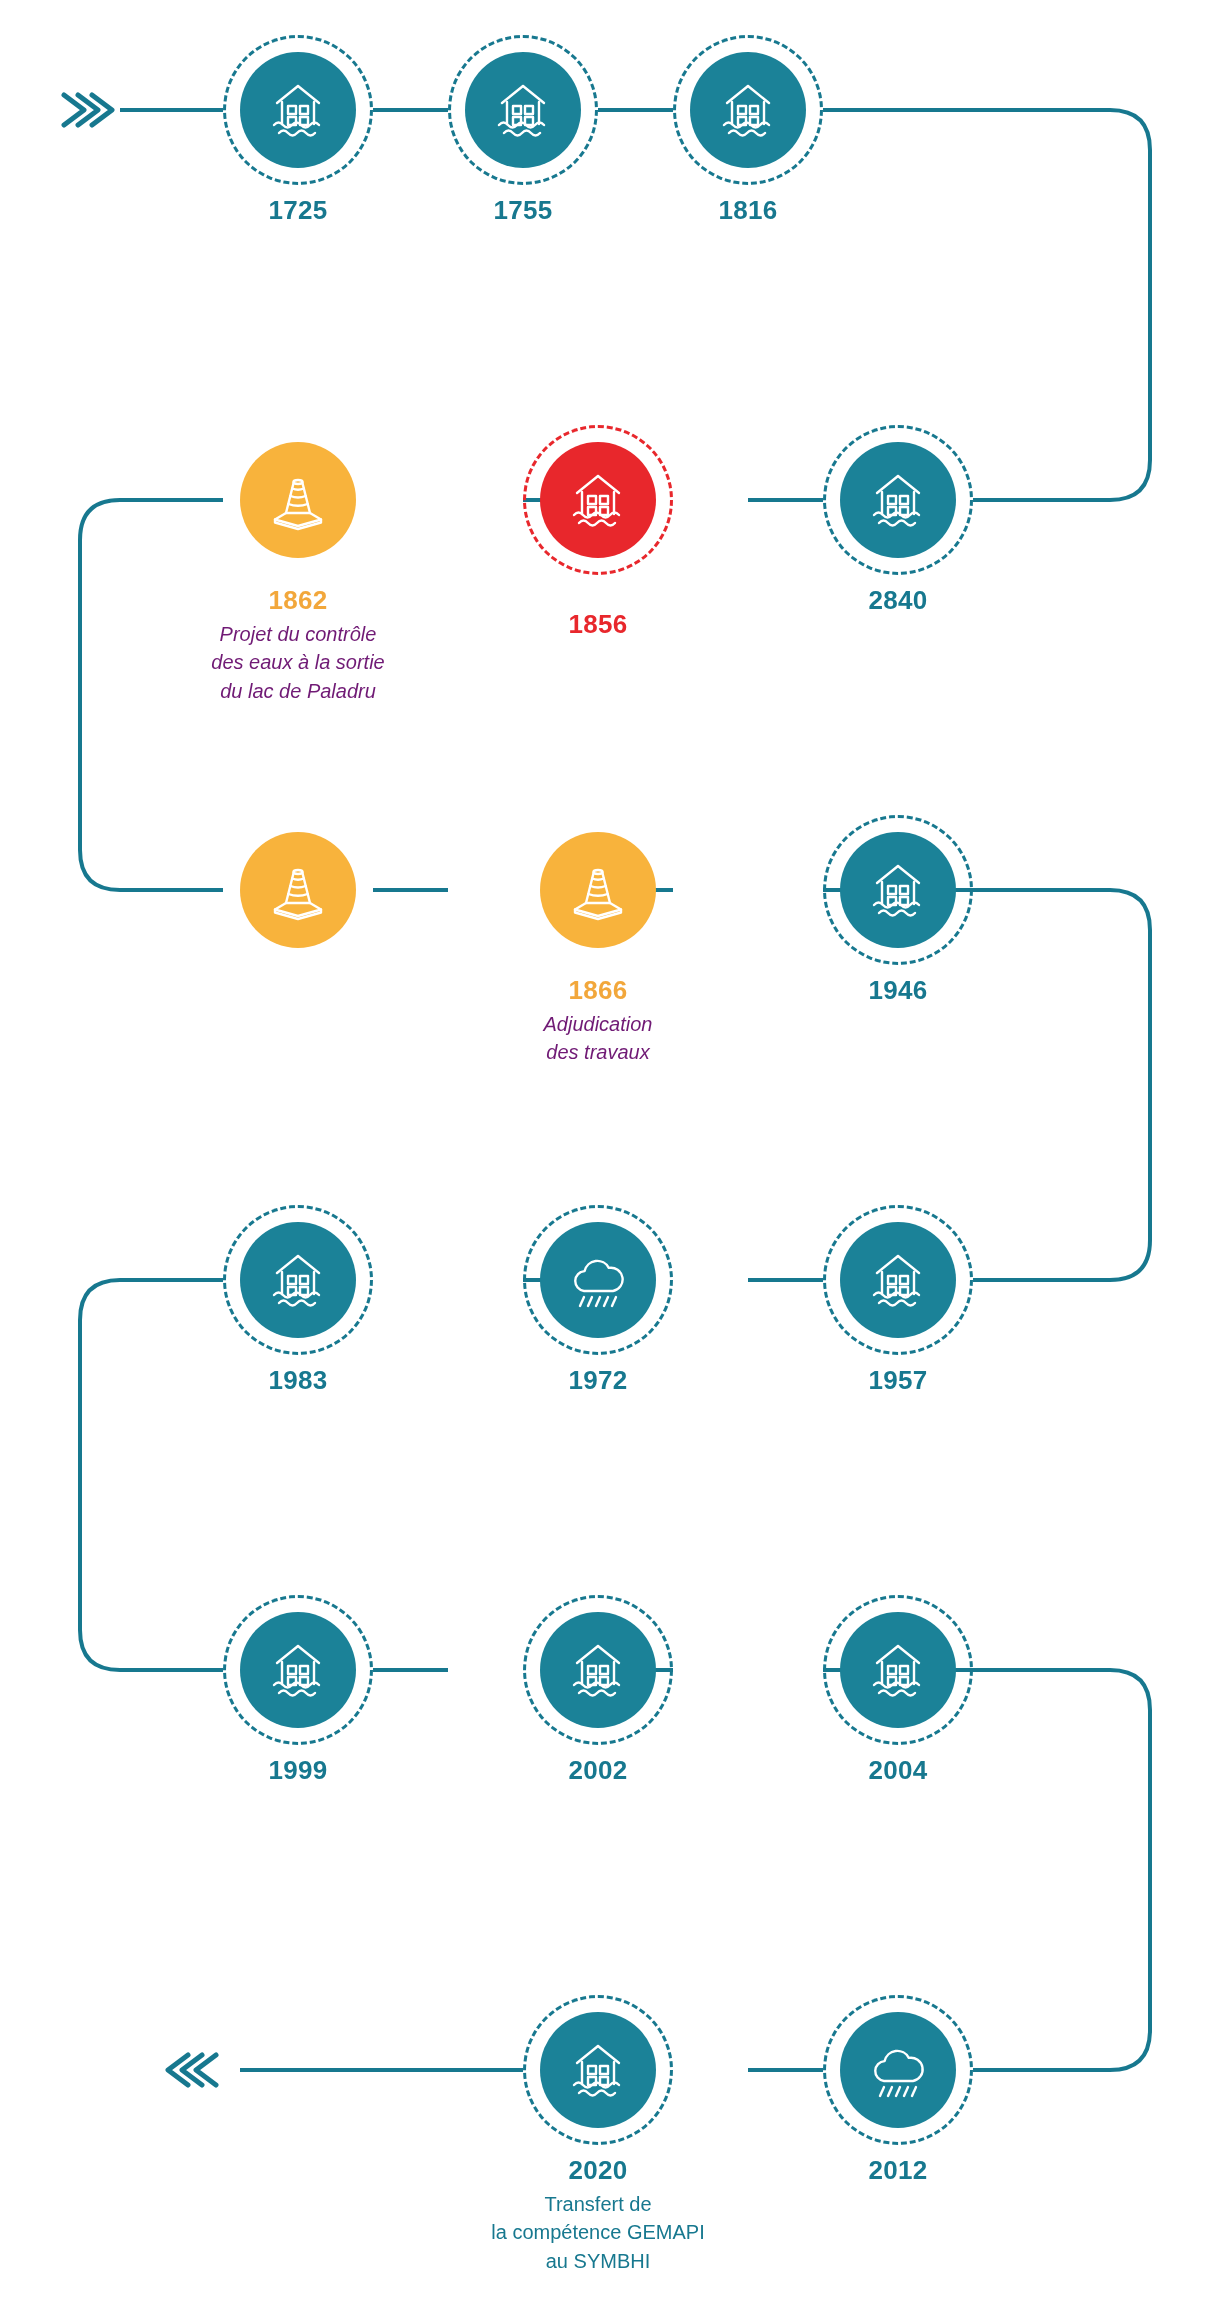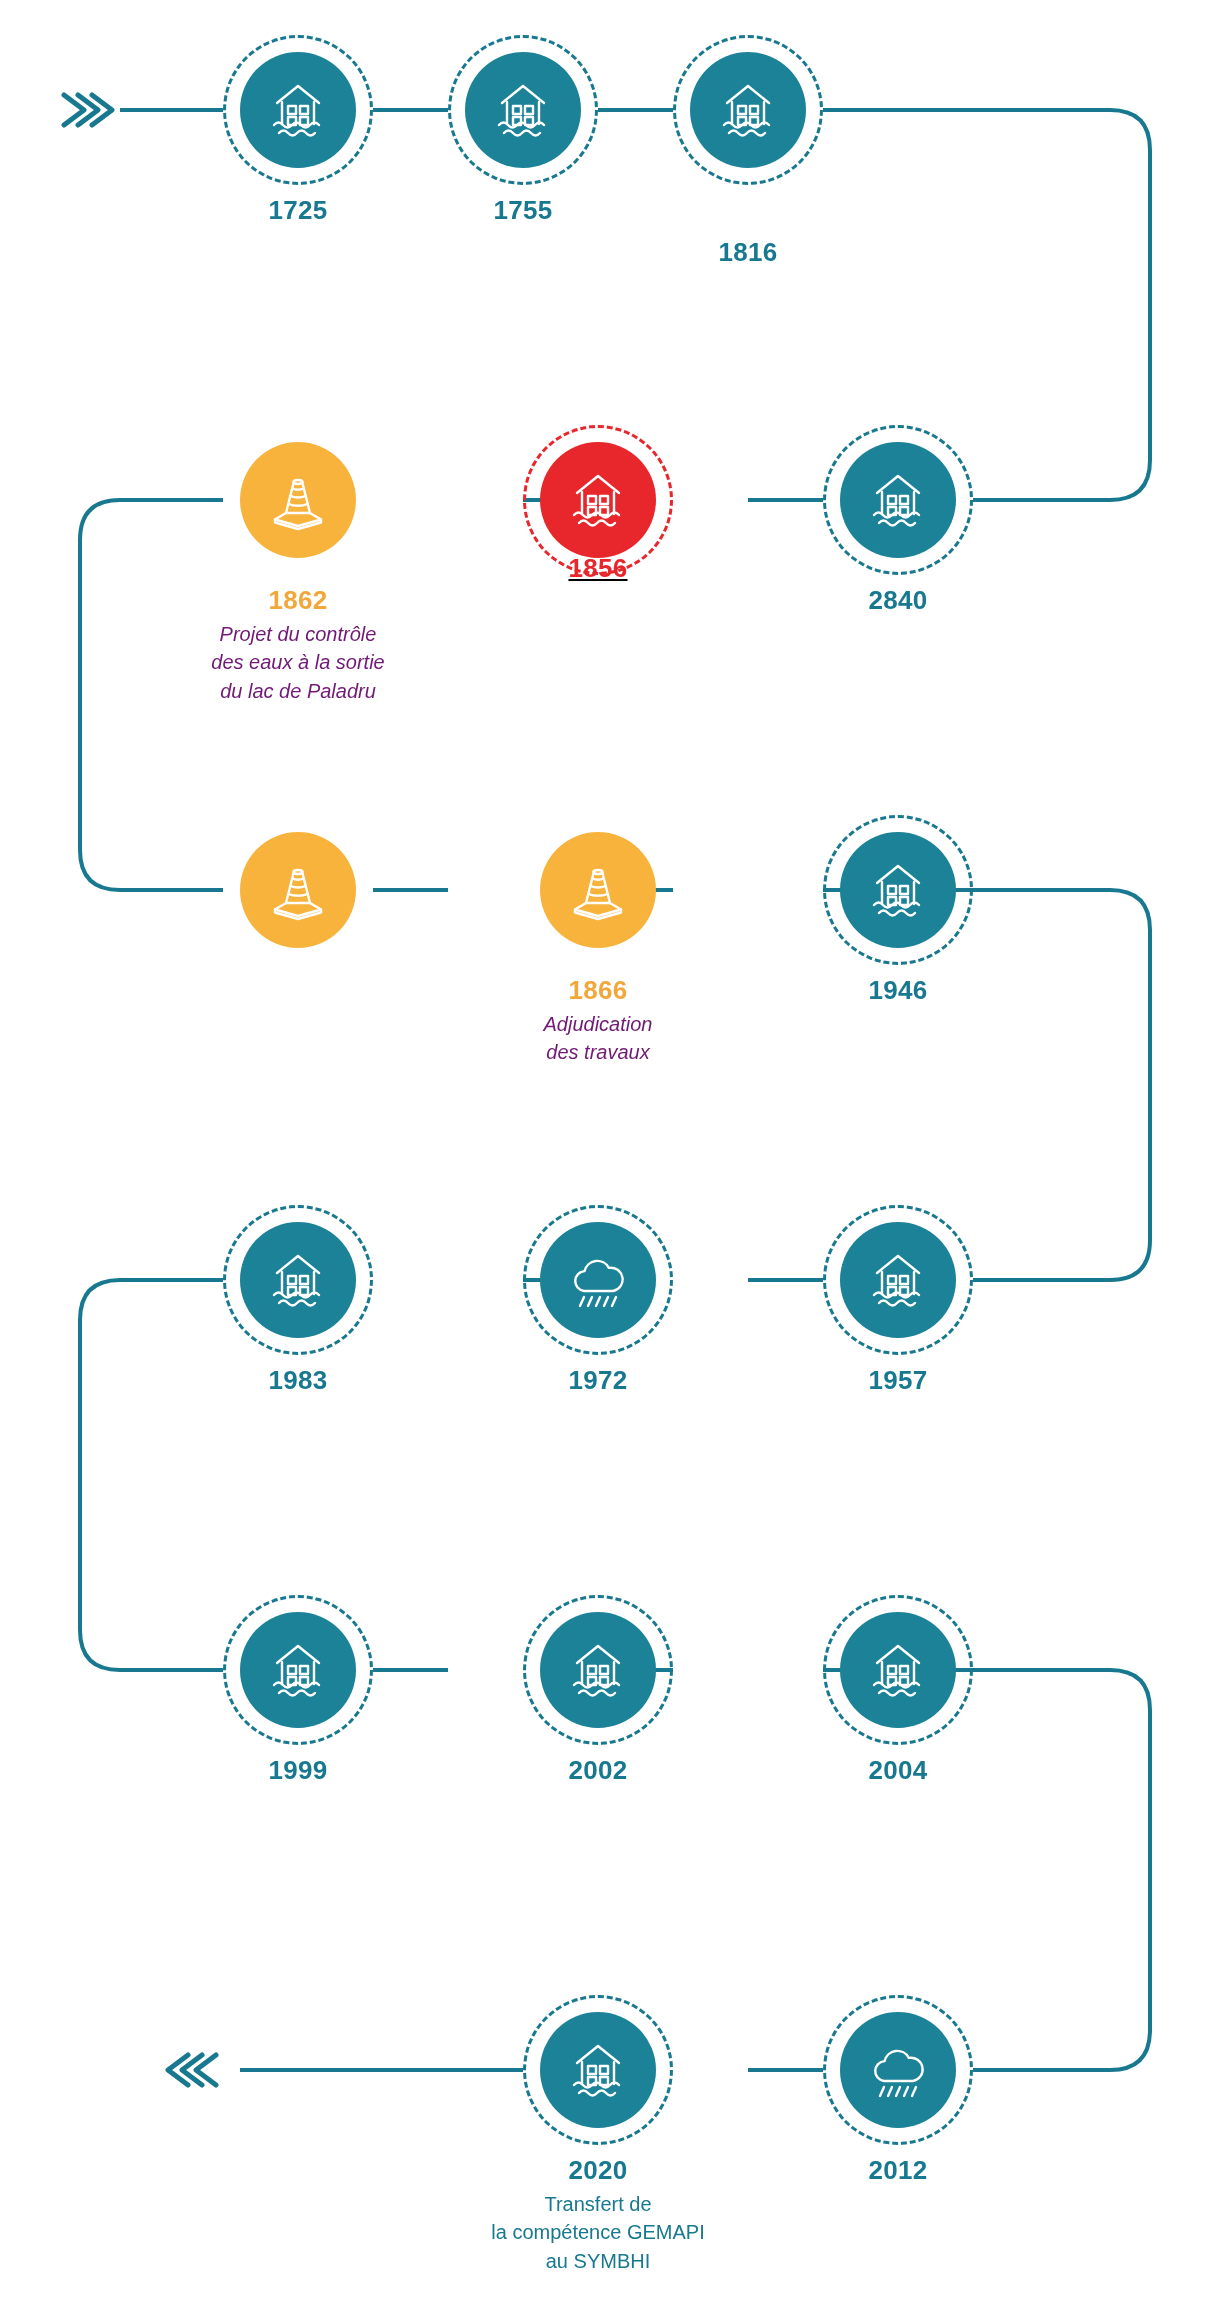--- a/index.html
+++ b/index.html
@@ -130,21 +130,21 @@
           <path d="M49 25 V47"></path>
         <rect x="23" y="29" width="8" height="8"></rect>
           <rect x="35" y="29" width="8" height="8"></rect>
         <rect x="23" y="40" width="8" height="8"></rect>
           <rect x="35" y="40" width="8" height="8"></rect>
         <path d="M9 48 q4.5 -5 9 0 t9 0 t9 0 t9 0 t9 0"></path>
         <path d="M14 56 q4.5 -5 9 0 t9 0 t9 0 t9 0"></path>
       </svg>
     </div>
   </div>
-  <div class="caption" style="left:748px;top:196px;margin-top:42px;">
+  <div class="caption" style="left:748px;top:196px;">
     <div class="year">1816</div>
 
   </div>
 
   <div class="node" style="left:298px;top:500px;">
     <div class="ring none"></div>
     <div class="disc orange">
       <svg width="66" height="66" viewBox="0 0 66 66" fill="none" stroke="#ffffff" stroke-width="2.4" stroke-linecap="round" stroke-linejoin="round">
         <ellipse cx="33" cy="15" rx="4.5" ry="2"></ellipse>
         <path d="M28.8 15 L21 46"></path>
@@ -172,21 +172,21 @@
           <path d="M49 25 V47"></path>
         <rect x="23" y="29" width="8" height="8"></rect>
           <rect x="35" y="29" width="8" height="8"></rect>
         <rect x="23" y="40" width="8" height="8"></rect>
           <rect x="35" y="40" width="8" height="8"></rect>
         <path d="M9 48 q4.5 -5 9 0 t9 0 t9 0 t9 0 t9 0"></path>
         <path d="M14 56 q4.5 -5 9 0 t9 0 t9 0 t9 0"></path>
       </svg>
     </div>
   </div>
-  <div class="caption" style="left:598px;top:554px;text-decoration:underline;">
+  <div class="caption" style="left:598px;top:610px;">
     <div class="year red">1856</div>
 
   </div>
 
   <div class="node" style="left:898px;top:500px;">
     <div class="ring"></div>
     <div class="disc">
       <svg width="66" height="66" viewBox="0 0 66 66" fill="none" stroke="#ffffff" stroke-width="2.4" stroke-linecap="round" stroke-linejoin="round">
         <path d="M33 9 L54 26"></path>
           <path d="M33 9 L12 26"></path>

